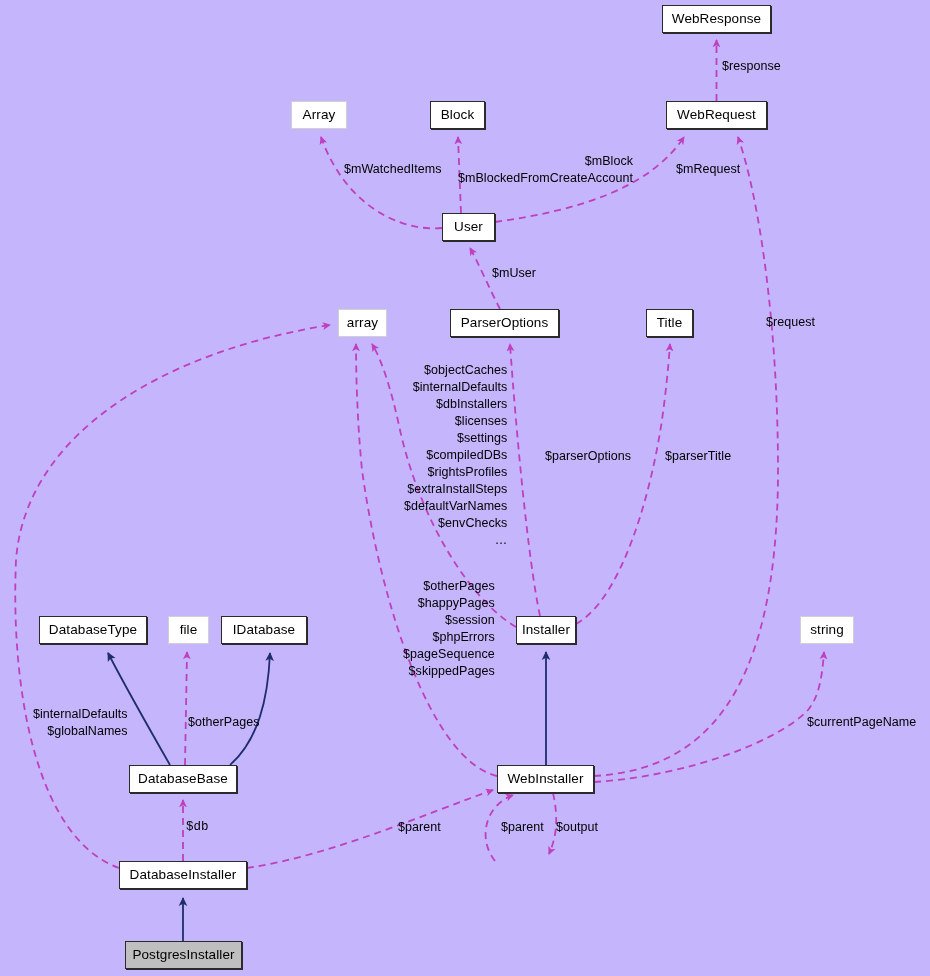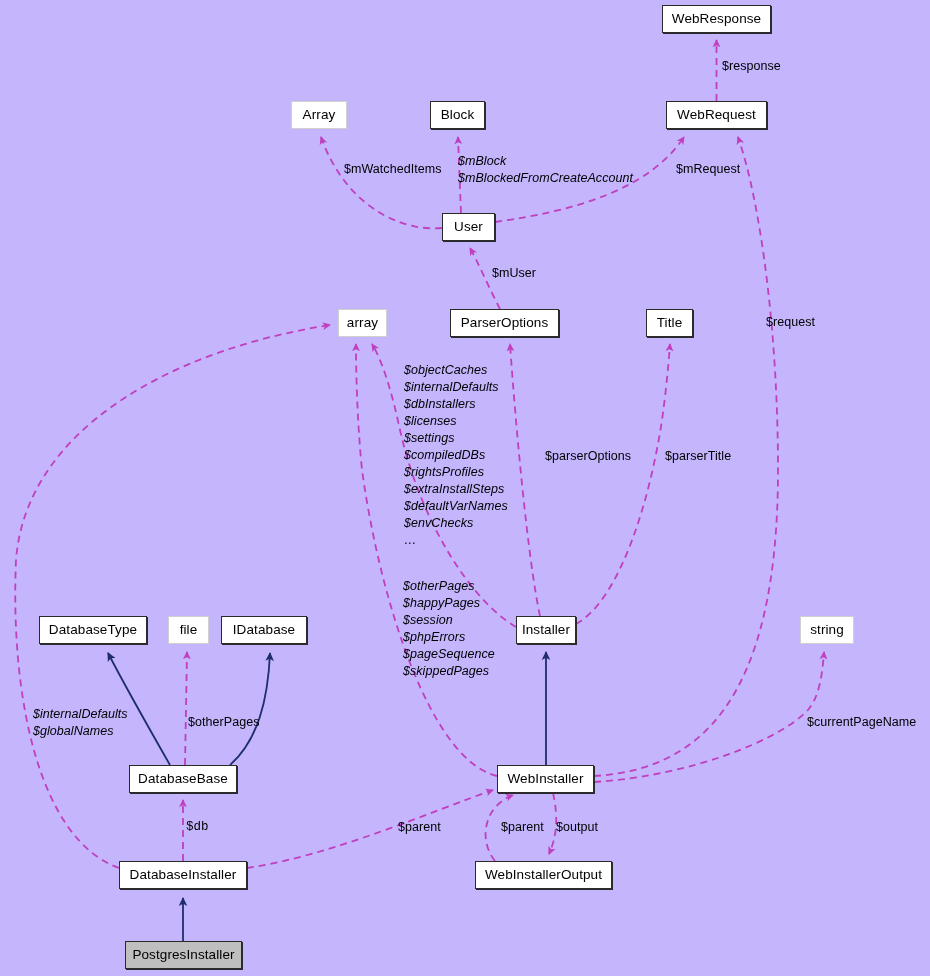--- a/index.html
+++ b/index.html
@@ -54,21 +54,21 @@
     box-shadow: 1px 1px 0 0 #2b2b2b;
   }
   .edge-label {
     position: absolute;
     font-size: 12.5px;
     color: #000000;
     line-height: 17px;
     white-space: pre;
     letter-spacing: 0.05px;
   }
-  .edge-label.center { text-align: left; font-style: italic; }
+  .edge-label.center { text-align: right; }
   .edge-label.left   { text-align: left; }
 </style>
 </head>
 <body>
 
 <div id="diagram">
 
   <svg id="edge-layer" viewBox="0 0 930 976" xmlns="http://www.w3.org/2000/svg">
     <defs>
       <marker id="ah-assoc" markerWidth="9" markerHeight="9" refX="7.2" refY="4.5" orient="auto" markerUnits="userSpaceOnUse">
@@ -164,23 +164,20 @@
   </div>
 
   <div class="node solidbox" style="left:497px;top:765px;width:97px;height:28px;">
     <span>WebInstaller</span>
   </div>
 
   <div class="node solidbox" style="left:119px;top:861px;width:128px;height:28px;">
     <span>DatabaseInstaller</span>
   </div>
 
-  <div class="node solidbox" style="left:475px;top:861px;width:137px;height:28px;">
-    <span>WebInstallerOutput</span>
-  </div>
 
   <div class="node highlight" style="left:125px;top:941px;width:117px;height:28px;">
     <span>PostgresInstaller</span>
   </div>
 
   <div class="edge-label left" style="left:722px;top:58px;">$response</div>
 
   <div class="edge-label left" style="left:344px;top:161px;">$mWatchedItems</div>
 
   <div class="edge-label center" style="left:458px;top:153px;">$mBlock

